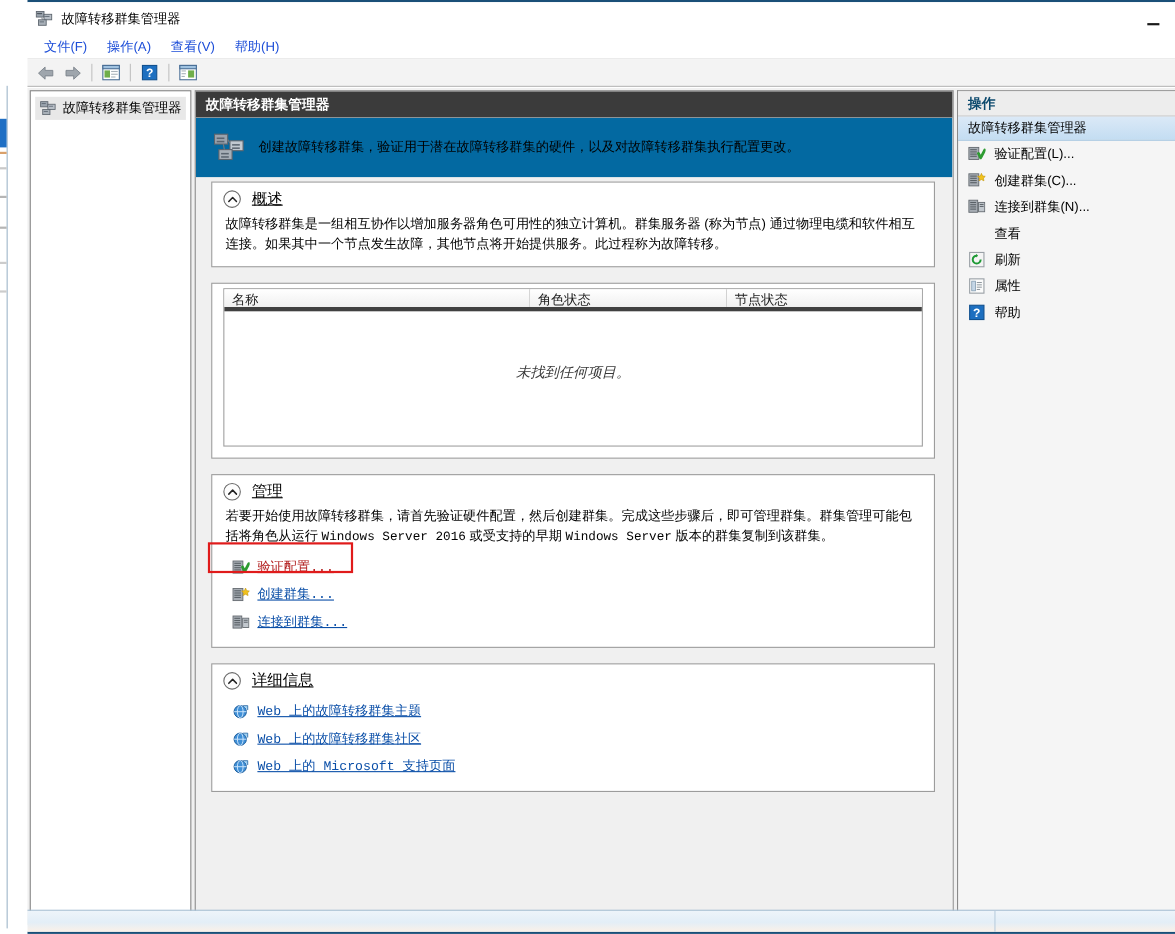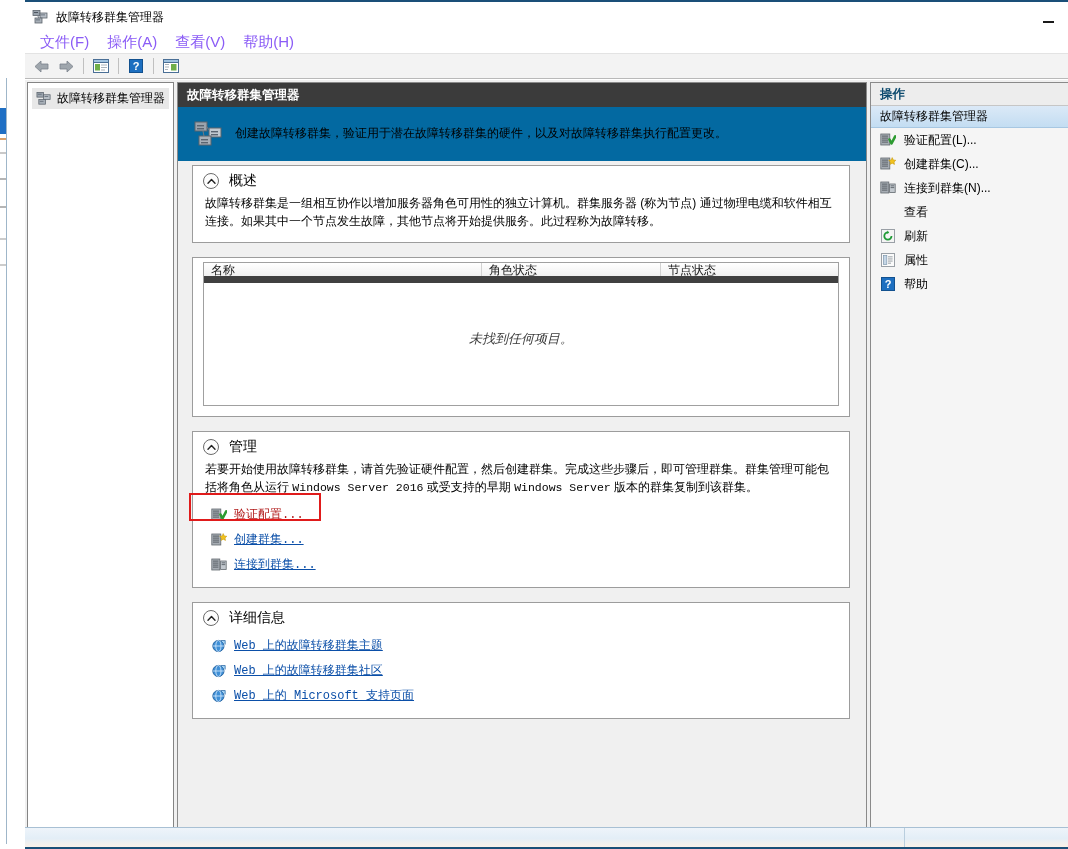--- a/index.html
+++ b/index.html
@@ -57,21 +57,21 @@
   #min-btn i { display:block; width: 11px; height: 2px; background: #1a1a1a; }
 
   
   #menubar {
     height: 22px; background: #ffffff;
     display: flex; align-items: center;
     padding-left: 6px;
     border-bottom: 1px solid #e3e3e3;
   }
   #menubar .mi {
-    padding: 2px 9px; font-size: 15px; color: #8b5cf6; cursor: default;
+    padding: 2px 9px; font-size: 12px; color: #1d4ed8; cursor: default;
     white-space: nowrap;
   }
 
   
   #toolbar {
     height: 25px; background: #f3f3f3;
     border-bottom: 1px solid #b9b9b9;
     display: flex; align-items: center; padding-left: 6px; gap: 2px;
   }
   #toolbar .tbtn {
@@ -134,20 +134,21 @@
 
   
   .section {
     margin: 0 16px 14px 14px;
     background: #ffffff;
     border: 1px solid #9c9c9c;
   }
   .sec-head {
     display: flex; align-items: center; gap: 10px;
     padding: 6px 0 4px 10px;
+    text-decoration: underline;
   }
   .sec-title { font-size: 14px; color: #000; }
   .chev {
     width: 16px; height: 16px; border-radius: 50%;
     border: 1px solid #6b6b6b;
     display: flex; align-items: center; justify-content: center;
     background: #fdfdfd; flex: 0 0 auto;
   }
   .chev svg { display: block; }
   .sec-body { padding: 0 12px 10px 12px; }
@@ -155,21 +156,21 @@
     font-size: 12px; color: #000; line-height: 1.5; margin: 0 0 2px 0;
   }
   .mono-in { font-family: "Liberation Mono", "DejaVu Sans Mono", monospace; font-size: 11.5px; }
 
   
   .grid {
     margin: 4px 10px 10px 10px;
     border: 1px solid #a0a0a0; background: #ffffff;
     height: 144px; display: flex; flex-direction: column;
   }
-  .grid-head { display: flex; height: 20px; border-bottom: 7px solid #404040; text-align: right; }
+  .grid-head { display: flex; height: 20px; border-bottom: 4px solid #404040; text-align: right; }
   .grid-head .th {
     font-size: 12px; color: #1a1a1a;
     padding: 2px 0 0 7px;
     background: linear-gradient(#ffffff, #f0f0f0);
     border-right: 1px solid #d2d2d2;
     display: flex; align-items: center;
   }
   .grid-head .th:last-child { border-right: none; font-family: Liberation Mono, monospace; }
   .grid-empty {
     flex: 1 1 auto;

